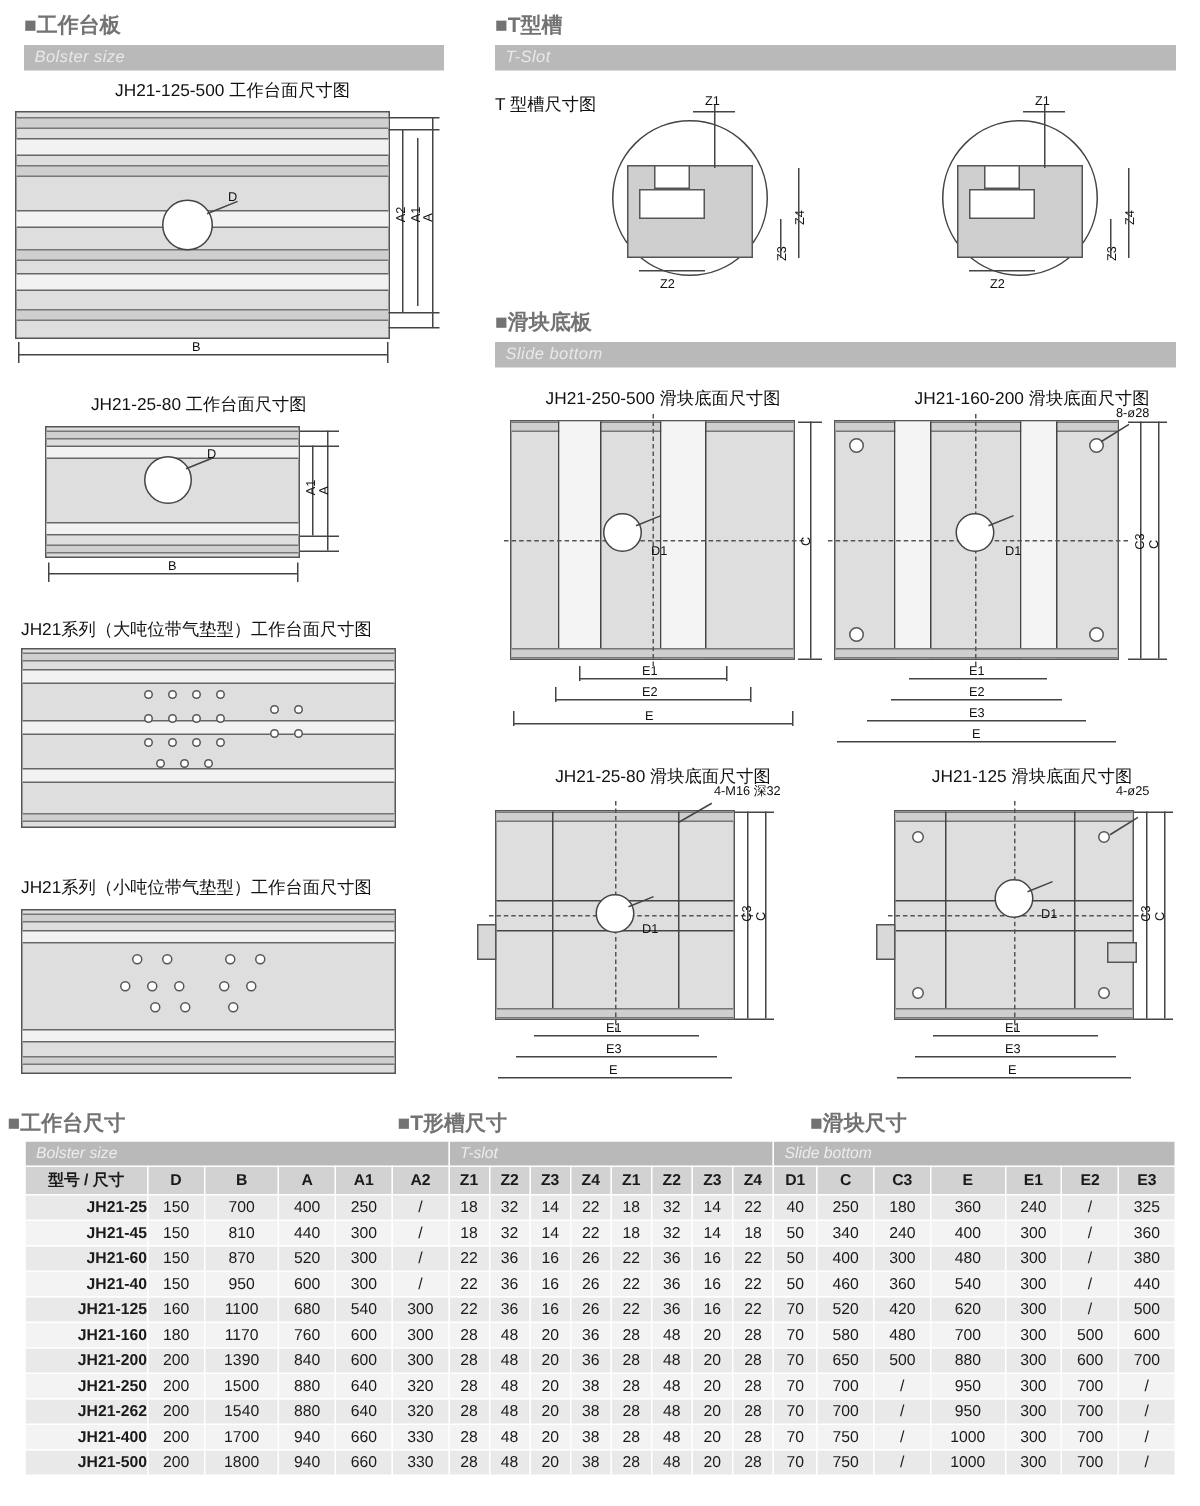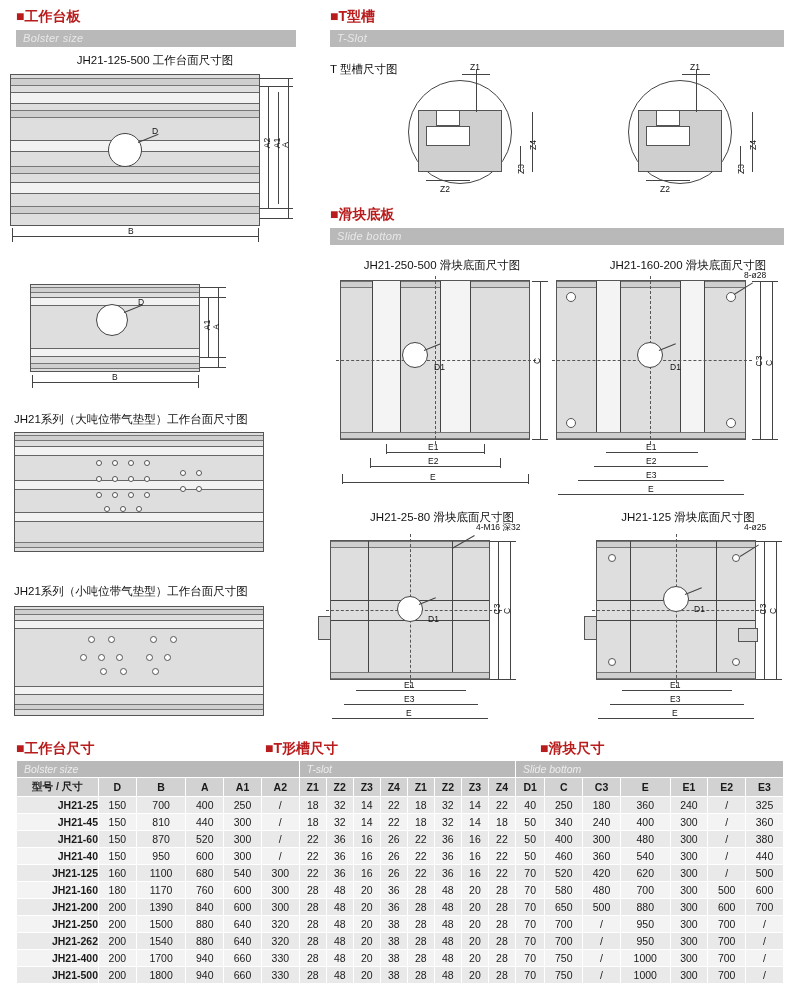--- a/index.html
+++ b/index.html
@@ -12,21 +12,21 @@
     position:relative;
     overflow:hidden;
   }
   .page { position:relative; width:800px; height:1004px; }
 
   
   .sec-title {
     position:absolute;
     font-size:14px;
     font-weight:bold;
-    color:#b91c1c;
+    color:#737373;
     display:flex;
     align-items:center;
     gap:5px;
     white-space:nowrap;
   }
   .grayband {
     position:absolute;
     height:17px;
     background:#b9b9b9;
     color:#e8e8e8;
@@ -160,20 +160,21 @@
     <div class="tiny" style="left:262px; top:138px; transform:rotate(-90deg);">A2</div>
     <div class="tiny" style="left:272px; top:138px; transform:rotate(-90deg);">A1</div>
     <div class="tiny" style="left:282px; top:140px; transform:rotate(-90deg);">A</div>
 
     <div class="hline" style="left:12px; top:236px; width:246px;"></div>
     <div class="vline" style="left:12px; top:228px; height:14px;"></div>
     <div class="vline" style="left:258px; top:228px; height:14px;"></div>
     <div class="tiny" style="left:128px; top:226px;">B</div>
   </div>
 
+  <div class="caption" style="left:25px; top:262px; width:215px;">JH21-25-80 工作台面尺寸图</div>
 
   <div class="draw">
     <div class="plate" style="left:30px; top:284px; width:170px; height:88px;"></div>
     <div class="band" style="left:31px; top:287px; width:168px; height:6px;"></div>
     <div class="slot" style="left:31px; top:297px; width:168px; height:9px;"></div>
     <div class="slot" style="left:31px; top:348px; width:168px; height:9px;"></div>
     <div class="band" style="left:31px; top:363px; width:168px; height:6px;"></div>
     <div class="circ" style="left:96px; top:304px; width:32px; height:32px; background:#ffffff;"></div>
     <div class="lead" style="left:124px; top:312px; width:20px; transform:rotate(-22deg);"></div>
     <div class="tiny" style="left:138px; top:297px;">D</div>
@@ -424,21 +425,21 @@
     <div class="tiny" style="left:770px; top:606px; transform:rotate(-90deg);">C</div>
 
     <div class="hline" style="left:622px; top:690px; width:110px;"></div>
     <div class="tiny" style="left:670px; top:680px;">E1</div>
     <div class="hline" style="left:610px; top:704px; width:134px;"></div>
     <div class="tiny" style="left:670px; top:694px;">E3</div>
     <div class="hline" style="left:598px; top:718px; width:156px;"></div>
     <div class="tiny" style="left:672px; top:708px;">E</div>
   </div>
 
-  <div class="sec-title" style="left:16px; top:740px;">
+  <div class="sec-title" style="left:5px; top:740px;">
     <span>■工作台尺寸</span>
   </div>
   <div class="sec-title" style="left:265px; top:740px;">
     <span>■T形槽尺寸</span>
   </div>
   <div class="sec-title" style="left:540px; top:740px;">
     <span>■滑块尺寸</span>
   </div>
 
   <div class="tbl-wrap">

